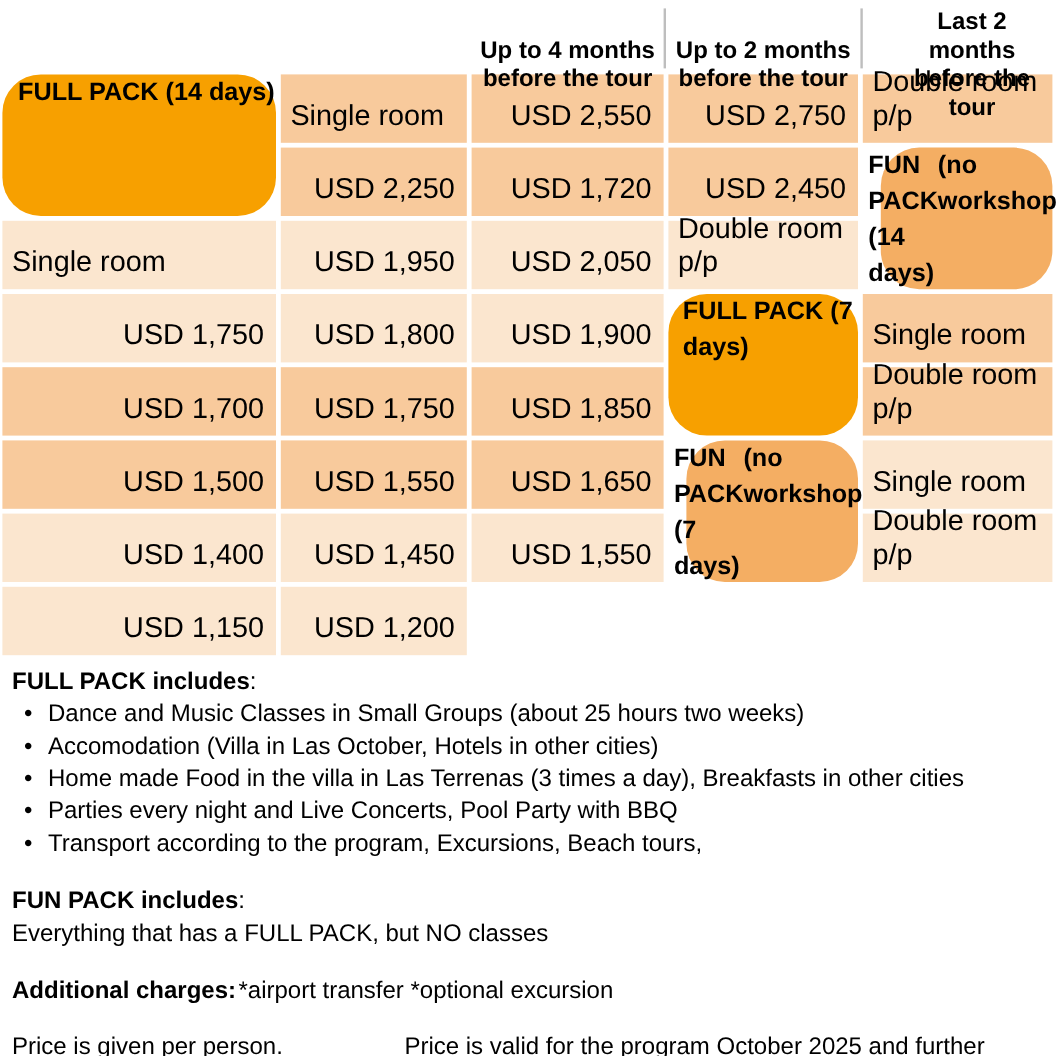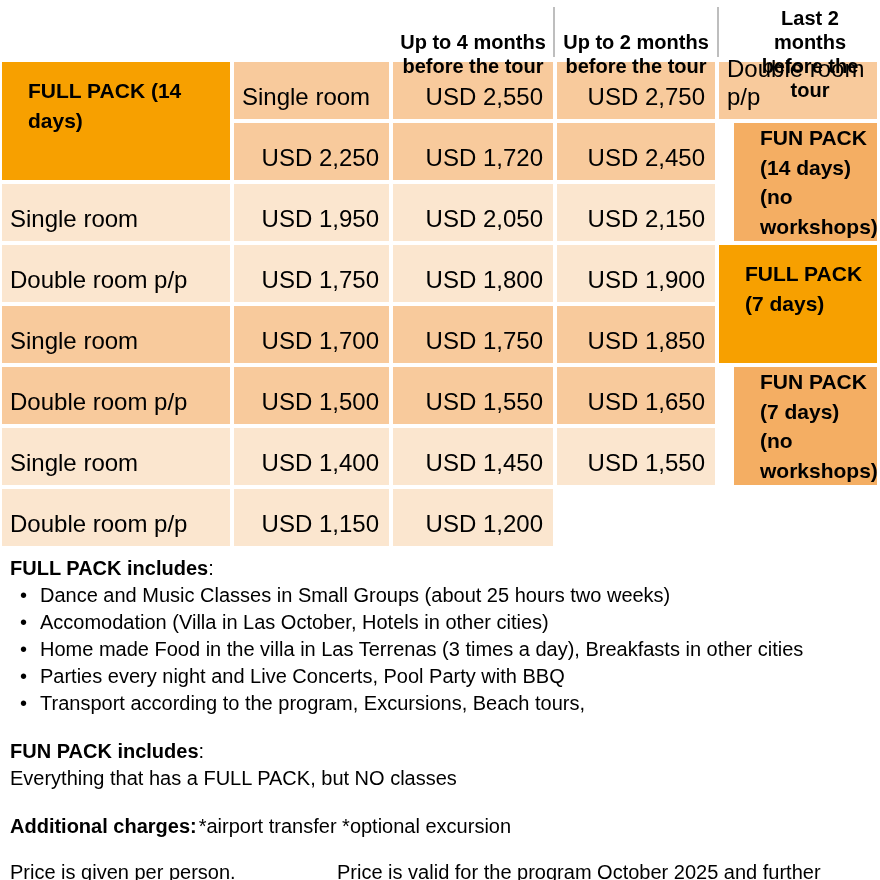--- a/index.html
+++ b/index.html
@@ -29,23 +29,23 @@
   
   .price-table {
     display:grid;
     grid-template-columns:228px 155px 160px 158px 158px;
     grid-auto-rows:57px;
     gap:4px;
     padding-left:2px;
   }
   .pack-label {
     grid-row:span 2;
-    display:flex; flex-direction:column; justify-content:center;
-    padding-left:26px;
-    font-weight:bold; font-size:21px; line-height:30px;
+    display:flex; flex-direction:row; justify-content:center;
+    padding-left:12px;
+    font-weight:bold; font-size:21px; line-height:30px;border-radius:32px;
   }
   .pack-label .line { min-height:30px; }
   .bg-full-label { background:#f7a000; }
   .bg-fun-label  { background:#f4ae63;margin-left:15px; }
   .bg-full-cell  { background:#f8ca9c; }
   .bg-fun-cell   { background:#fbe6cf; }
   .cell { display:flex; align-items:flex-end; font-size:24px; }
   .room-cell  { justify-content:flex-start; padding:0 0 8px 8px; }
   .price-cell { justify-content:flex-end;  padding:0 10px 8px 17px; }
   
@@ -88,21 +88,20 @@
     <div class="cell price-cell bg-full-cell">USD 1,720</div>
     <div class="cell price-cell bg-full-cell">USD 2,450</div>
 
     <div class="pack-label bg-fun-label">
       <div class="line">FUN PACK (14 days)</div>
       <div class="line">(no workshops)</div>
     </div>
     <div class="cell room-cell bg-fun-cell">Single room</div>
     <div class="cell price-cell bg-fun-cell">USD 1,950</div>
     <div class="cell price-cell bg-fun-cell">USD 2,050</div>
-    <div class="cell price-cell bg-fun-cell">USD 2,150</div>
     <div class="cell room-cell bg-fun-cell">Double room p/p</div>
     <div class="cell price-cell bg-fun-cell">USD 1,750</div>
     <div class="cell price-cell bg-fun-cell">USD 1,800</div>
     <div class="cell price-cell bg-fun-cell">USD 1,900</div>
 
     <div class="pack-label bg-full-label">
       <div class="line">FULL PACK (7 days)</div>
       <div class="line"></div>
     </div>
     <div class="cell room-cell bg-full-cell">Single room</div>

